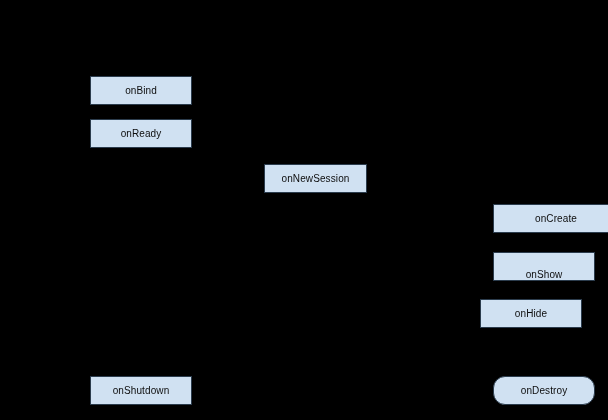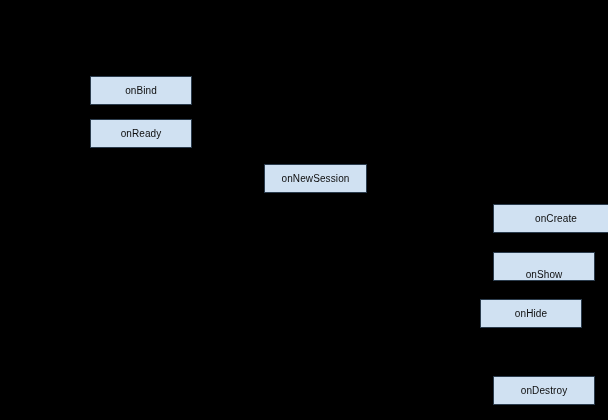--- a/index.html
+++ b/index.html
@@ -70,18 +70,21 @@
   </div>
 
   <div class="node" style="left:493px; top:252px; width:102px; height:29px;align-items:flex-end;">
     <span>onShow</span>
   </div>
 
   <div class="node" style="left:480px; top:299px; width:102px; height:29px;">
     <span>onHide</span>
   </div>
 
+  <div class="node" style="left:90px; top:376px; width:102px; height:29px;">
+    <span>onShutdown</span>
+  </div>
 
-  <div class="node" style="left:493px; top:376px; width:102px; height:29px;">
+  <div class="node" style="left:493px; top:376px; width:102px; height:29px;border-radius:12px;">
     <span>onDestroy</span>
   </div>
 
 </div>
 
 </body></html>

